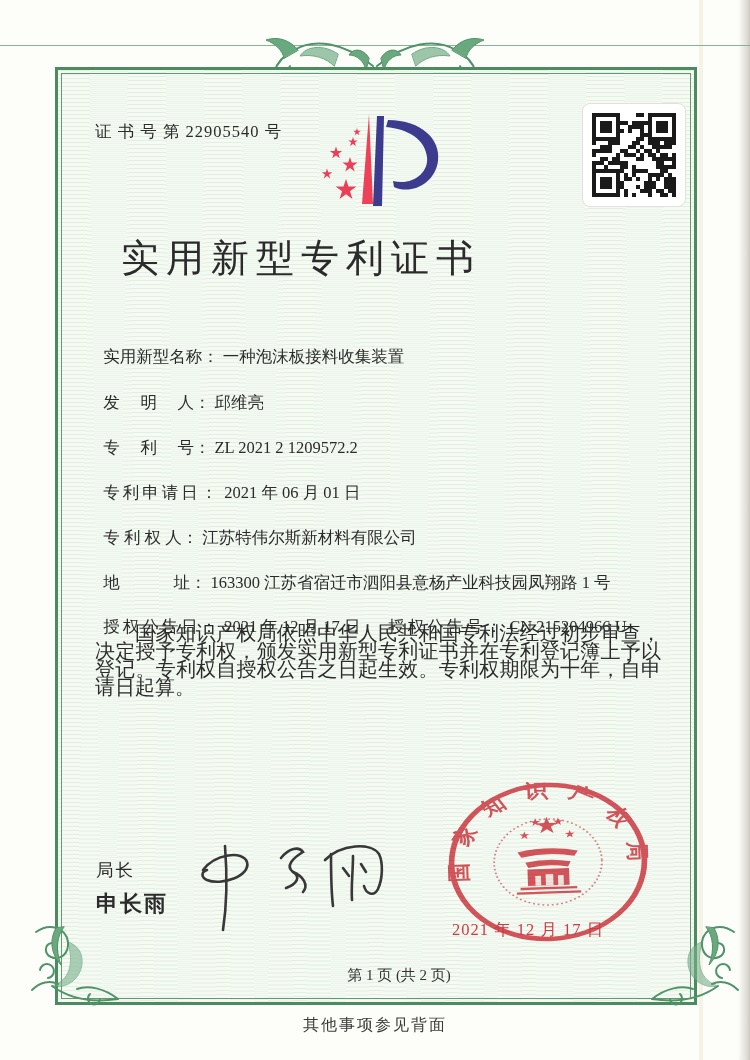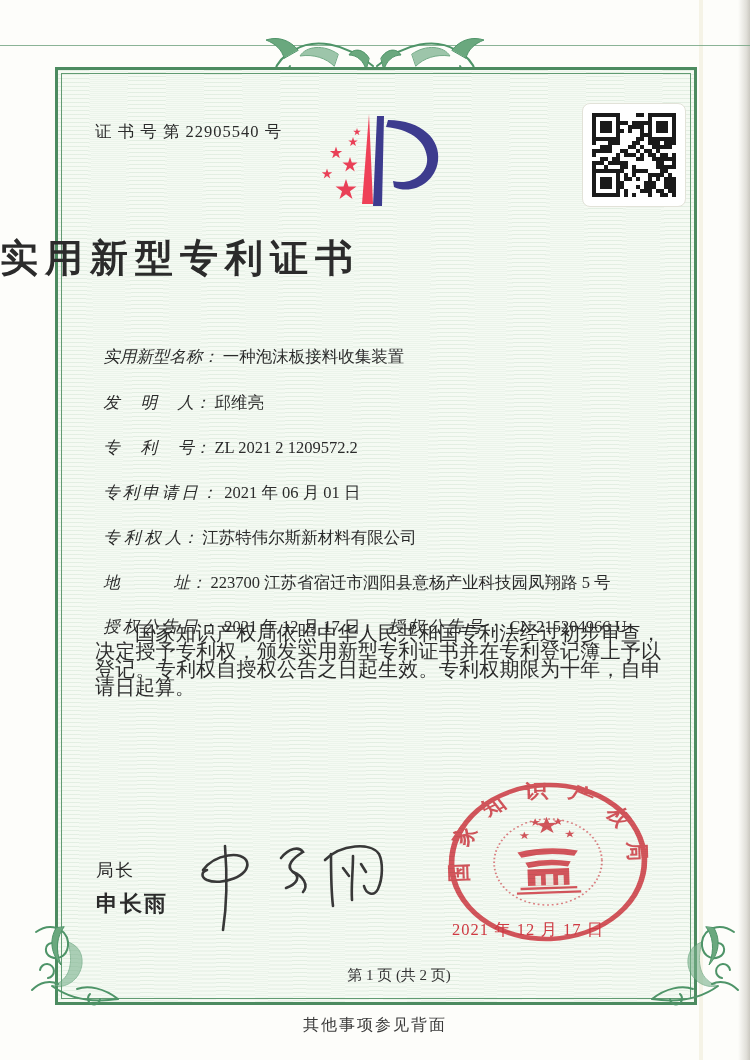--- a/index.html
+++ b/index.html
@@ -18,23 +18,23 @@
   
   .frame{left:55px;top:67px;width:642px;height:938px;box-sizing:border-box;
     border:3px solid #4c8b60;
     background:
       repeating-linear-gradient(1.5deg, rgba(120,170,130,0) 0 3px, rgba(120,170,130,.08) 3px 4px),
       repeating-linear-gradient(-1.5deg, rgba(120,170,130,0) 0 3px, rgba(110,165,125,.07) 3px 4px),
       #f5faf3;}
   .frame-inner{position:absolute;left:3px;top:3px;right:3px;bottom:3px;border:1px solid #619b72;}
   
   .cert-no{left:95px;top:121px;font-size:16.5px;letter-spacing:1px;}
-  .title{left:0;top:233px;width:602px;font-size:38px;font-weight:700;letter-spacing:7px;}
+  .title{left:0;top:233px;width:602px;text-align:center;font-size:38px;font-weight:400;letter-spacing:7px;}
   .field{left:95px;font-size:16.5px;white-space:pre;}
-  .flabel{white-space:pre;font-style:italic;}
+  .flabel{white-space:pre;}
   .ls1{letter-spacing:3px;margin-top:47px;}
   .fvalue{margin-left:4px;}
   .grant-pair{left:380px;}
   .body-text{left:95px;top:624px;width:566px;font-size:20px;line-height:18px;text-align:justify;}
   .body-text p{margin:0;text-indent:2em;}
   .director-title{left:96px;top:858px;font-size:17.5px;letter-spacing:2px;}
   .director-name{left:96px;top:889px;font-size:22px;letter-spacing:2px;font-weight:bold;}
   .page-info{left:0;top:966px;width:750px;text-align:center;font-size:15px;color:#333;padding-left:24px;}
   .back-note{left:0;top:1015px;width:750px;text-align:center;font-size:16px;color:#3a3a3a;letter-spacing:2px;}
   .seal-date{left:452px;top:919px;font-size:16.5px;color:#cf3a43;letter-spacing:1px;z-index:6;}
@@ -266,21 +266,21 @@
 <div class="abs field" style="top:417px">
   <span class="flabel">专　 利 　号：</span><span class="fvalue">ZL 2021 2 1209572.2</span>
 </div>
 <div class="abs field" style="top:462px">
   <span class="flabel ls1">专利申请日：</span><span class="fvalue">2021 年 06 月 01 日</span>
 </div>
 <div class="abs field" style="top:507px">
   <span class="flabel">专 利 权 人：</span><span class="fvalue">江苏特伟尔斯新材料有限公司</span>
 </div>
 <div class="abs field" style="top:552px">
-  <span class="flabel">地　　 　址：</span><span class="fvalue">223700 江苏省宿迁市泗阳县意杨产业科技园凤翔路 5 号</span>
+  <span class="flabel">地　　 　址：</span><span class="fvalue">163300 江苏省宿迁市泗阳县意杨产业科技园凤翔路 1 号</span>
 </div>
 <div class="abs field" style="top:596px">
   <span class="flabel ls1">授权公告日：</span><span class="fvalue">2021 年 12 月 17 日</span>
 </div>
 <div class="abs field grant-pair" style="top:596px">
   <span class="flabel ls1">授权公告号：</span><span class="fvalue">CN 215204966 U</span>
 </div>
 
 <div class="abs body-text">
   <p>国家知识产权局依照中华人民共和国专利法经过初步审查，决定授予专利权，颁发实用新型专利证书并在专利登记簿上予以登记。专利权自授权公告之日起生效。专利权期限为十年，自申请日起算。</p>

